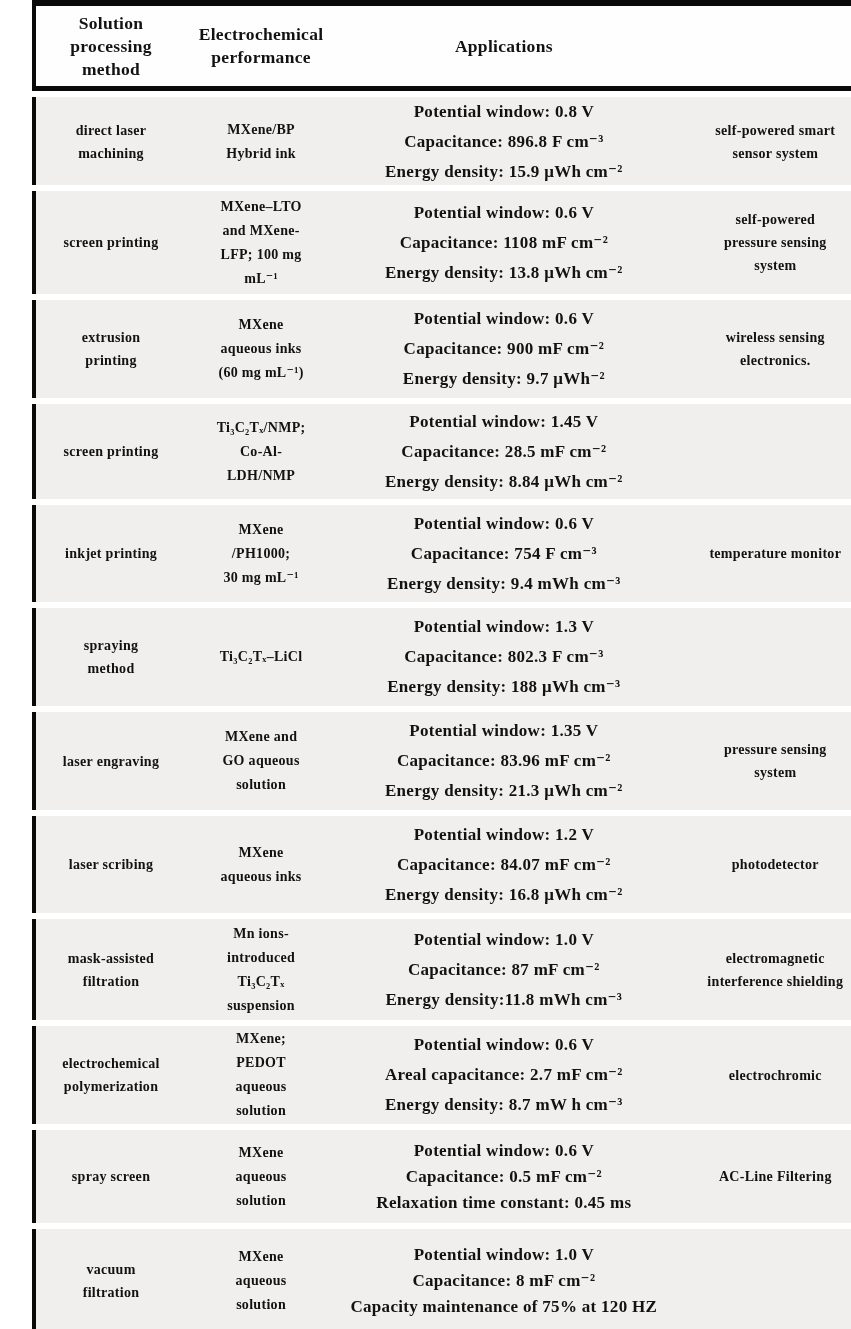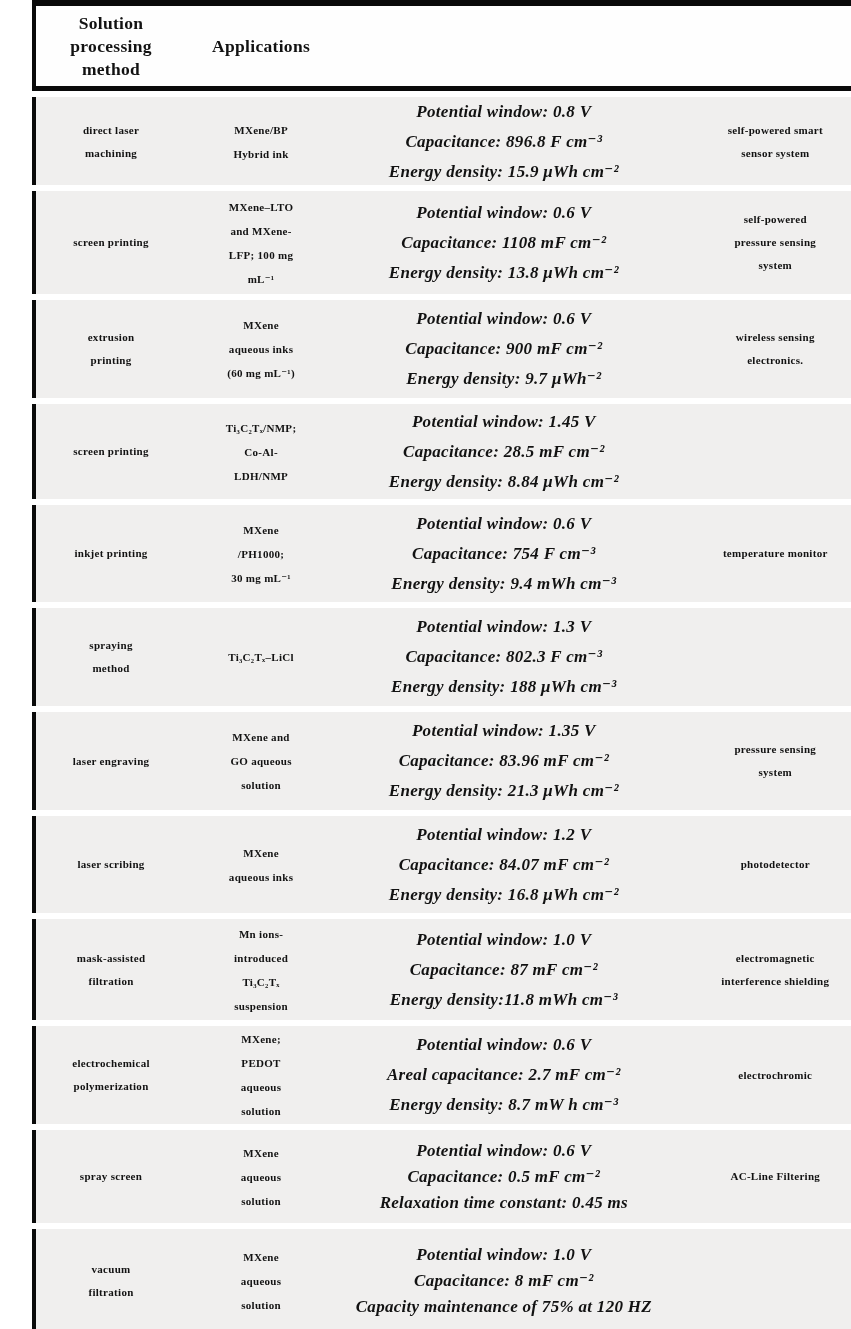--- a/index.html
+++ b/index.html
@@ -50,43 +50,44 @@
     margin-top: 6px;
     display: grid;
     grid-template-columns: 17.8% 17.8% 39.8% 24.6%;
     align-items: center;
     box-sizing: border-box;
   }
   .trow.last { margin-bottom: 0; }
 
   .cell {
     text-align: center;
-    font-size: 11px;
+    font-size: 14px;
     white-space: pre-line;
     letter-spacing: 0.3px;
     padding: 0 4px;
     box-sizing: border-box;
   }
   .cell.method      { line-height: 23px; }
   .cell.ink         { line-height: 24px; }
-  .cell.perf        { font-size: 17px; line-height: 30px; font-style: italic; }
+  .cell.perf        { font-size: 17px; line-height: 30px; }
   .cell.perf.tight  { line-height: 26px; }
   .cell.app         { line-height: 23px; }
 </style>
 </head>
 <body>
 
 <div class="page">
 
   <div class="rule top"></div>
 
   <div class="thead">
     <div class="th">Solution
 processing
 method</div>
+    <div class="th">Electrochemical performance</div>
     <div class="th">Applications</div>
   </div>
 
   <div class="rule header"></div>
 
   <div class="trow" style="height:88px">
     <div class="cell method">direct laser
 machining</div>
     <div class="cell ink">MXene/BP
 Hybrid ink</div>

